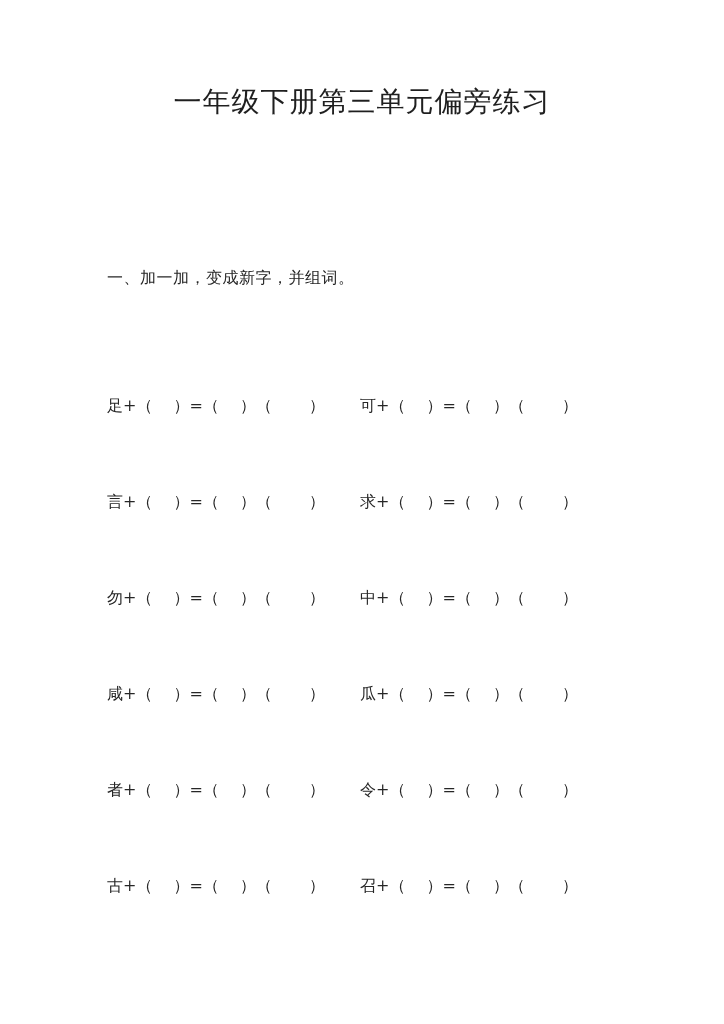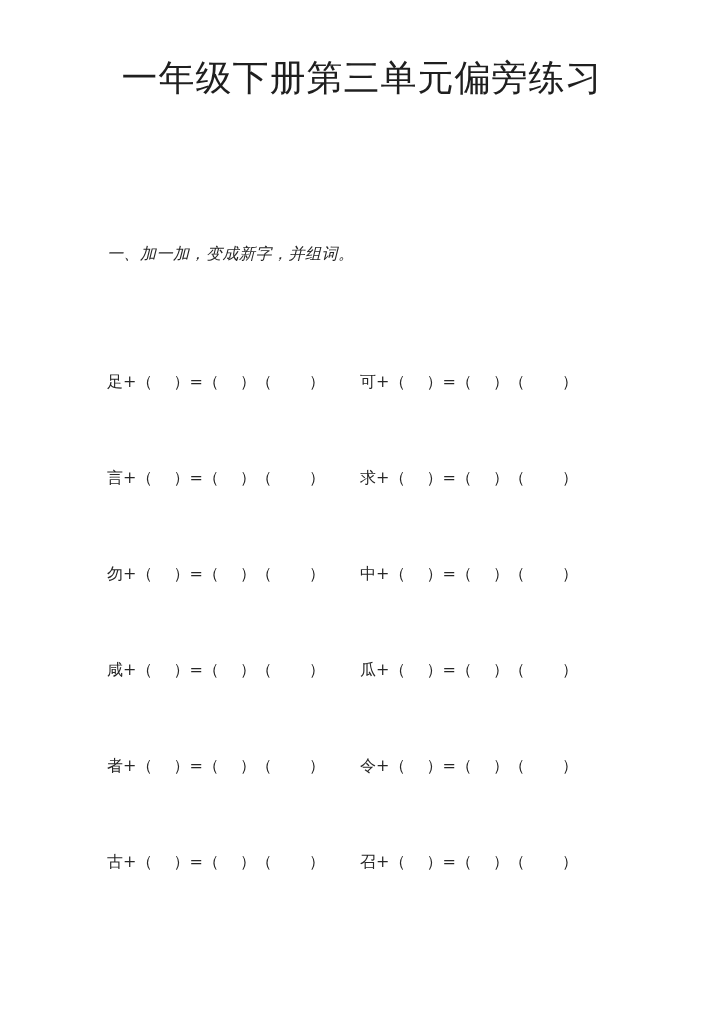--- a/index.html
+++ b/index.html
@@ -5,40 +5,40 @@
   html, body { margin: 0; padding: 0; }
   body {
     width: 724px; height: 1024px;
     background: #ffffff;
     font-family: "DejaVu Serif", "Liberation Serif", serif;
     color: #262626;
     overflow: hidden;
   }
   .doc { width: 724px; height: 1024px; background: #fff; }
   .title {
-    padding-top: 58px;
+    padding-top: 82px;
     text-align: center;
-    font-size: 36px;
+    font-size: 28px;
     line-height: 40px;
     letter-spacing: 1px;
     color: #1f1f1f;
   }
   .content {
     margin: 12px 30px 0 107px;
     font-size: 16px;
     line-height: 32px;
     white-space: pre;
   }
   .line { height: 32px; }
   .pair { display: flex; height: 32px; }
   .pair .half { flex: 0 0 253px; }
   .pair .half:last-child { flex: 1 1 auto; }
   .ch { letter-spacing: 0; }
   .pat { letter-spacing: 0; }
-  .heading { letter-spacing: 0.5px; font-style: italic; }
+  .heading { letter-spacing: 0.5px; }
 </style>
 </head>
 <body>
 
 <div class="doc">
 
   <div class="title">一年级下册第三单元偏旁练习</div>
 
   <div class="content">
 

